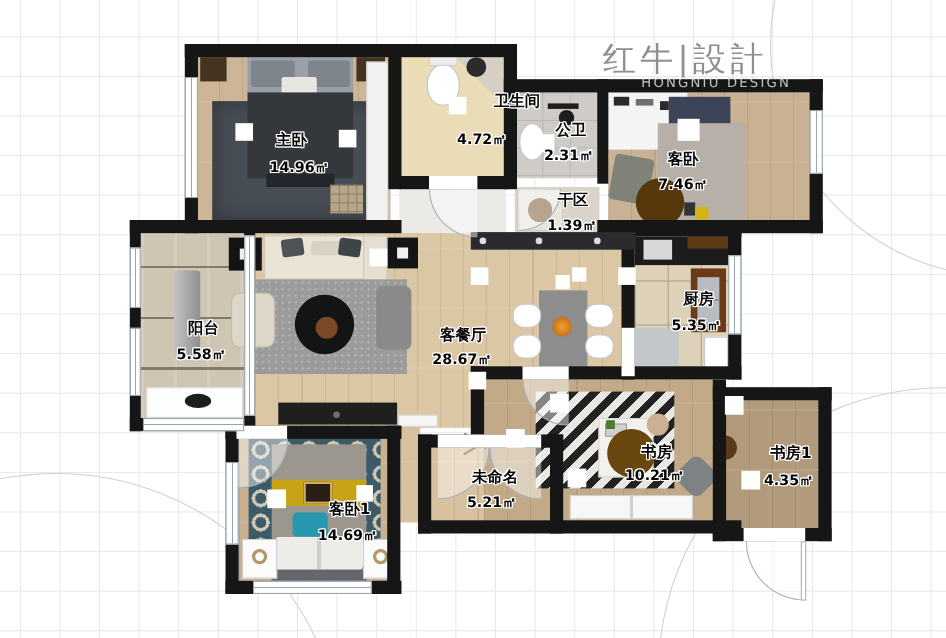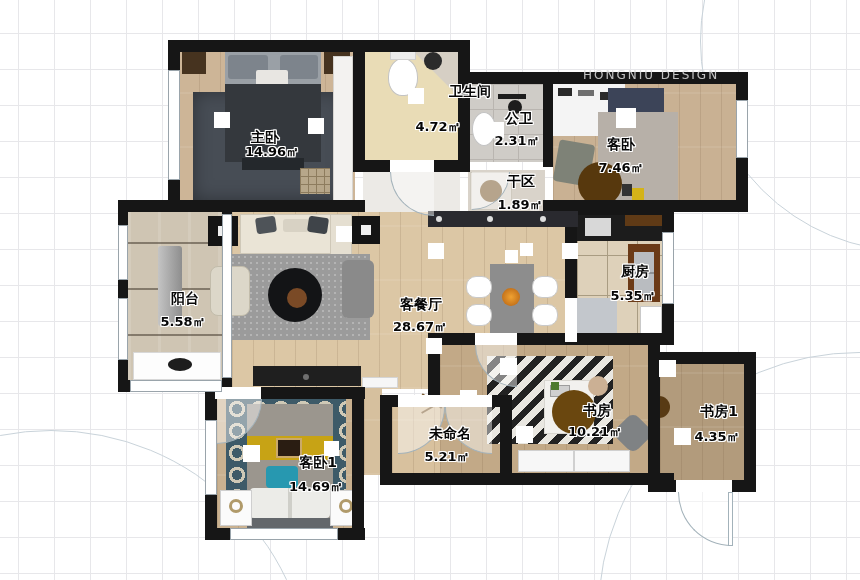--- a/index.html
+++ b/index.html
@@ -227,40 +227,41 @@
   <div class="hsq" style="left:505px;top:250px;width:13px;height:13px;"></div>
   <div class="hsq" style="left:520px;top:243px;width:13px;height:13px;"></div>
   <div class="hsq" style="left:243px;top:445px;width:17px;height:17px;"></div>
   <div class="hsq" style="left:324px;top:441px;width:15px;height:15px;"></div>
   <div class="hsq" style="left:500px;top:358px;width:17px;height:17px;"></div>
   <div class="hsq" style="left:460px;top:390px;width:17px;height:17px;"></div>
   <div class="hsq" style="left:516px;top:426px;width:17px;height:17px;"></div>
   <div class="hsq" style="left:659px;top:360px;width:17px;height:17px;"></div>
   <div class="hsq" style="left:674px;top:428px;width:17px;height:17px;"></div>
 
-  <div class="lbl" style="left:265px;top:128px;margin-top:10px;">主卧</div>
+  <div class="lbl" style="left:265px;top:128px;">主卧</div>
   <div class="lbl area" style="left:272px;top:152px;">14.96㎡</div>
   <div class="lbl" style="left:440px;top:92px;margin-left:30px;">卫生间</div>
   <div class="lbl area" style="left:438px;top:127px;">4.72㎡</div>
   <div class="lbl" style="left:519px;top:119px;">公卫</div>
   <div class="lbl area" style="left:517px;top:141px;">2.31㎡</div>
   <div class="lbl" style="left:621px;top:145px;">客卧</div>
   <div class="lbl area" style="left:621px;top:168px;">7.46㎡</div>
   <div class="lbl" style="left:521px;top:182px;">干区</div>
-  <div class="lbl area" style="left:520px;top:205px;">1.89㎡</div>
+  <div class="lbl area" style="left:520px;top:205px;">1.39㎡</div>
   <div class="lbl" style="left:635px;top:272px;">厨房</div>
   <div class="lbl area" style="left:633px;top:296px;">5.35㎡</div>
   <div class="lbl" style="left:185px;top:299px;">阳台</div>
   <div class="lbl area" style="left:183px;top:322px;">5.58㎡</div>
   <div class="lbl" style="left:421px;top:305px;text-align:center;">客餐厅</div>
   <div class="lbl area" style="left:420px;top:327px;">28.67㎡</div>
   <div class="lbl" style="left:450px;top:434px;">未命名</div>
   <div class="lbl area" style="left:447px;top:457px;">5.21㎡</div>
   <div class="lbl" style="left:318px;top:463px;">客卧1</div>
   <div class="lbl area" style="left:316px;top:487px;">14.69㎡</div>
   <div class="lbl" style="left:597px;top:411px;">书房</div>
   <div class="lbl area" style="left:595px;top:432px;">10.21㎡</div>
   <div class="lbl" style="left:719px;top:412px;">书房1</div>
   <div class="lbl area" style="left:717px;top:437px;">4.35㎡</div>
 
+  <div class="logo">红牛|設計</div>
   <div class="logosub">HONGNIU DESIGN</div>
 
 </div>
 
 </body></html>

